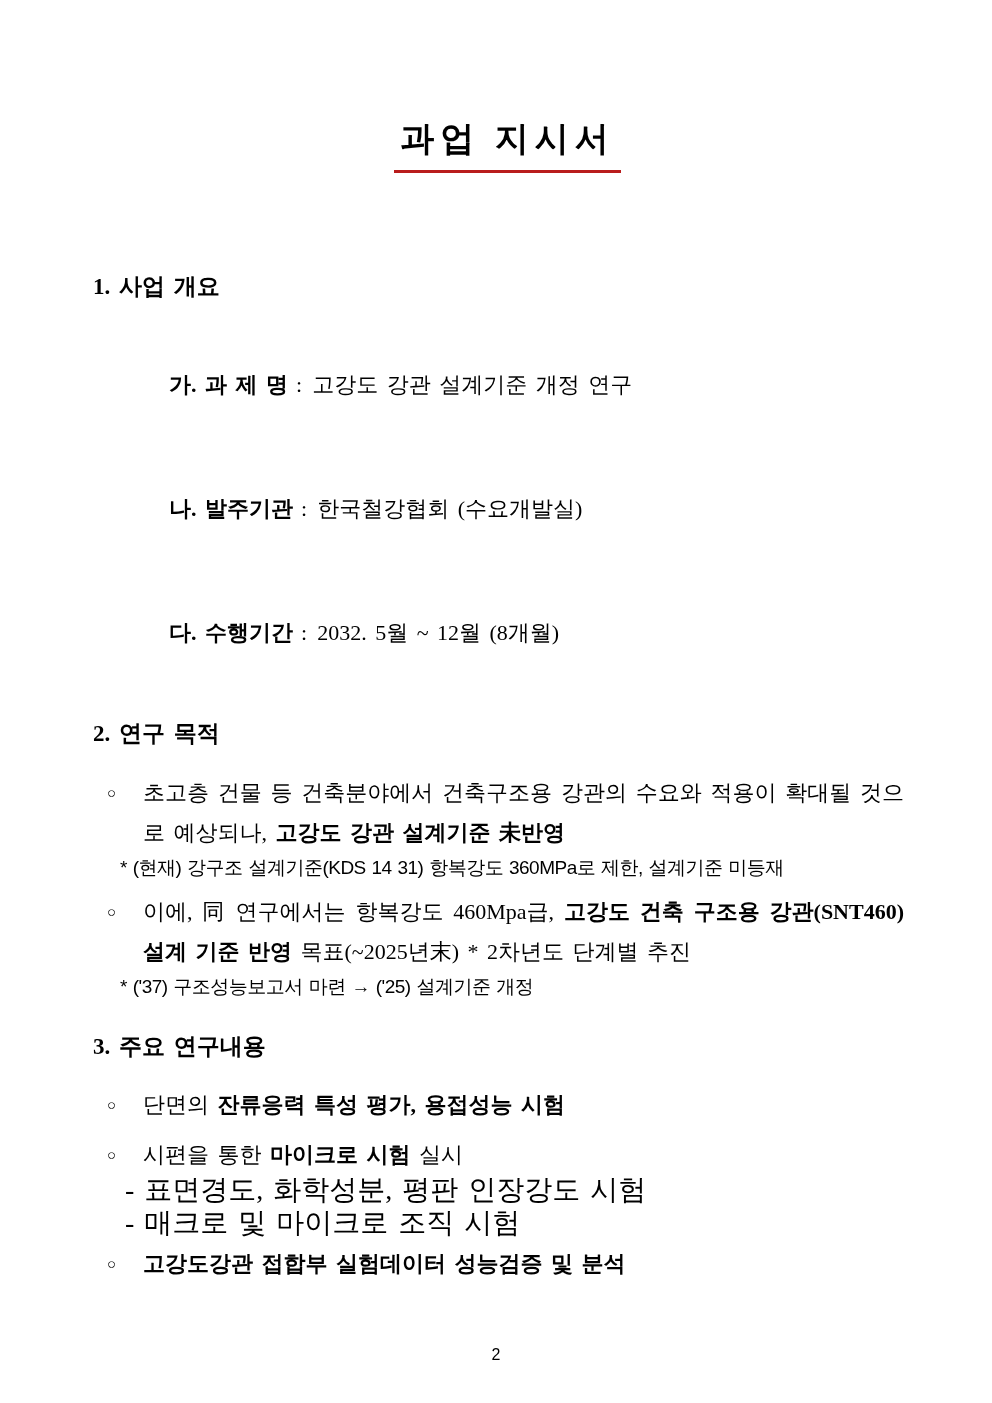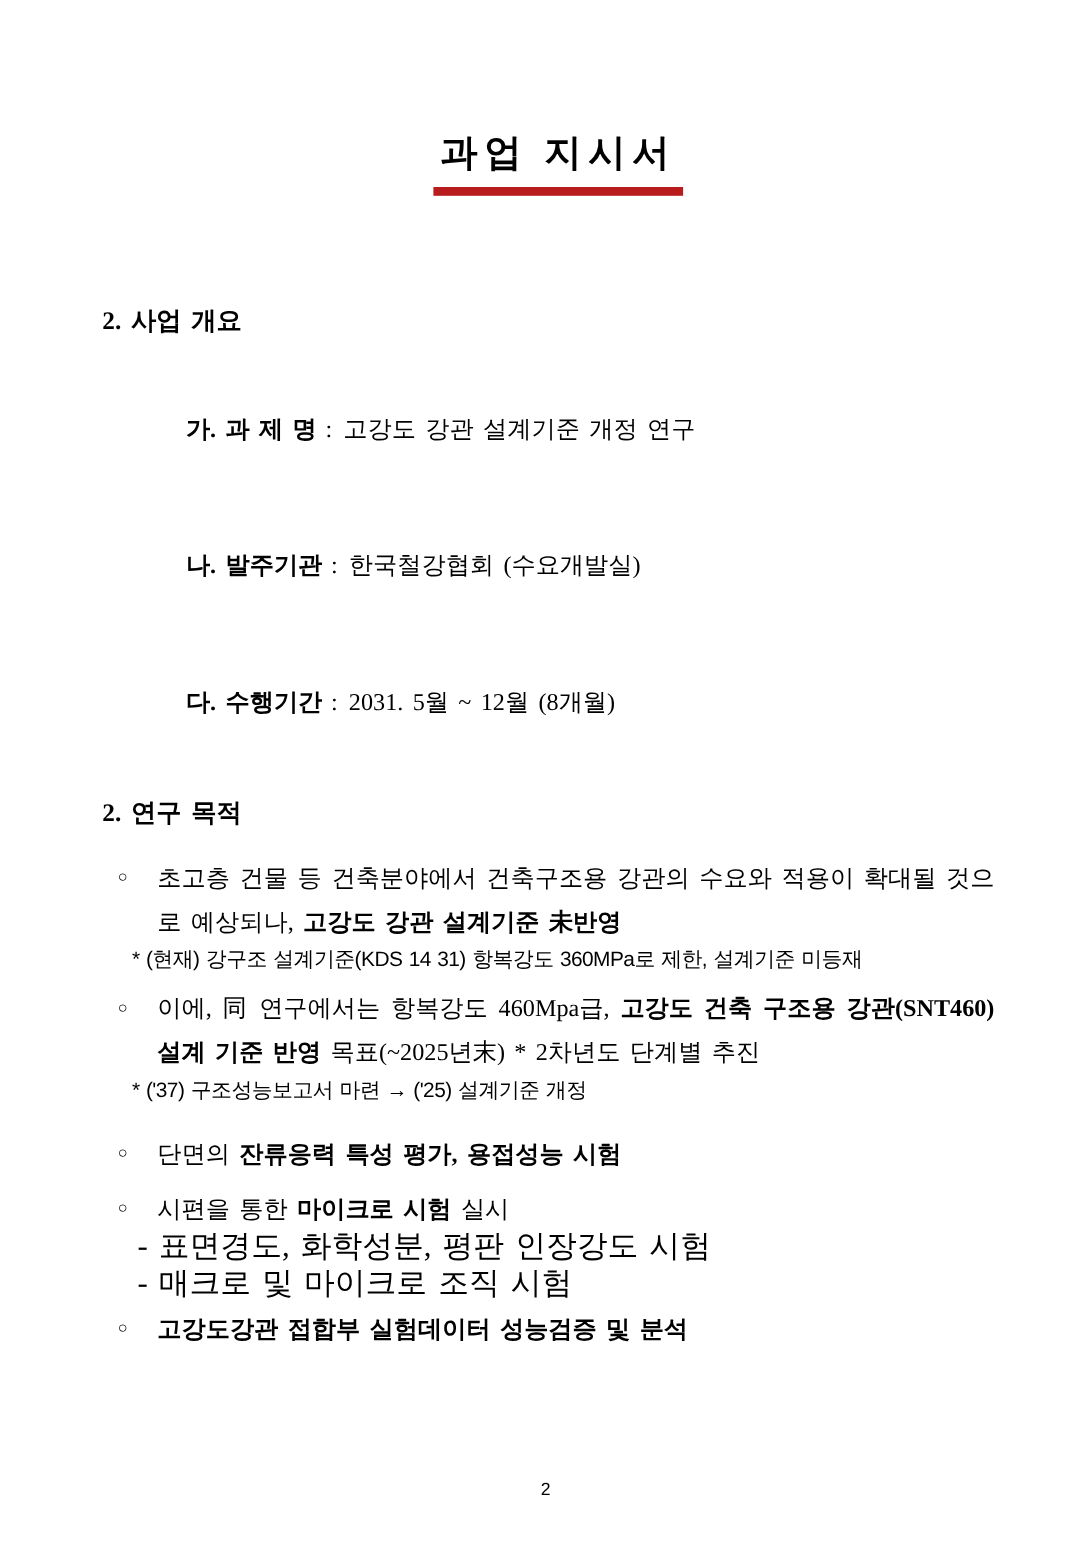--- a/index.html
+++ b/index.html
@@ -25,21 +25,21 @@
   
   .title-wrap {
     padding-top: 116px;
     text-align: center;
   }
   .doc-title {
     display: inline-block;
     font-size: 34px;
     font-weight: 700;
     letter-spacing: 6px;
-    border-bottom: 8px solid #b91c1c;
+    border-bottom: 3px solid #b91c1c;
     padding: 0 6px 8px 6px;
     white-space: pre-wrap;
     margin-left: 23px;
   }
   
   .section-heading {
     font-size: 23px;
     font-weight: 700;
     margin-left: 5px;
     word-spacing: 3px;
@@ -107,49 +107,50 @@
 </style>
 </head>
 <body>
 
 <div class="page">
 
   <div class="title-wrap">
     <span class="doc-title">과업 지시서</span>
   </div>
 
-  <div class="section-heading s1">2. 사업 개요</div>
+  <div class="section-heading s1">1. 사업 개요</div>
 
   <div class="kv-item">
     <span class="kv-label">가. 과 제 명</span><span class="kv-sep">:</span><span class="kv-value">고강도 강관 설계기준 개정 연구</span>
   </div>
 
   <div class="kv-item">
     <span class="kv-label">나. 발주기관</span><span class="kv-sep">:</span><span class="kv-value">한국철강협회 (수요개발실)</span>
   </div>
 
   <div class="kv-item">
-    <span class="kv-label">다. 수행기간</span><span class="kv-sep">:</span><span class="kv-value">2031. 5월 ~ 12월 (8개월)</span>
+    <span class="kv-label">다. 수행기간</span><span class="kv-sep">:</span><span class="kv-value">2032. 5월 ~ 12월 (8개월)</span>
   </div>
 
 
   <div class="section-heading s2">2. 연구 목적</div>
 
   <div class="bullet">
     <span class="marker">○</span>
     <span class="btext"><span>초고층 건물 등 건축분야에서 건축구조용 강관의 수요와 적용이 확대될 것으로 예상되나, </span><span class="b">고강도 강관 설계기준 未반영</span></span>
   </div>
   <div class="note">* (현재) 강구조 설계기준(KDS 14 31) 항복강도 360MPa로 제한, 설계기준 미등재</div>
 
   <div class="bullet tight">
     <span class="marker">○</span>
     <span class="btext"><span>이에, 同 연구에서는 항복강도 460Mpa급, </span><span class="b">고강도 건축 구조용 강관(SNT460) 설계 기준 반영</span><span> 목표(~2025년末) * 2차년도 단계별 추진</span></span>
   </div>
   <div class="note">* ('37) 구조성능보고서 마련 → ('25) 설계기준 개정</div>
 
+  <div class="section-heading s3">3. 주요 연구내용</div>
 
   <div class="bullet single" style="margin-top:26px">
     <span class="marker">○</span>
     <span class="btext"><span>단면의 </span><span class="b">잔류응력 특성 평가, 용접성능 시험</span></span>
   </div>
 
   <div class="bullet single" style="margin-top:16px">
     <span class="marker">○</span>
     <span class="btext"><span>시편을 통한 </span><span class="b">마이크로 시험</span><span> 실시</span></span>
   </div>

